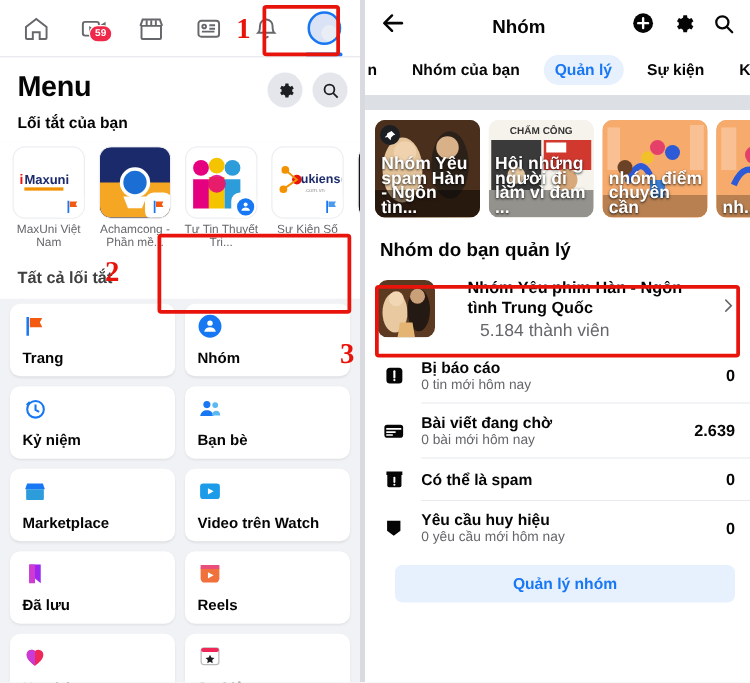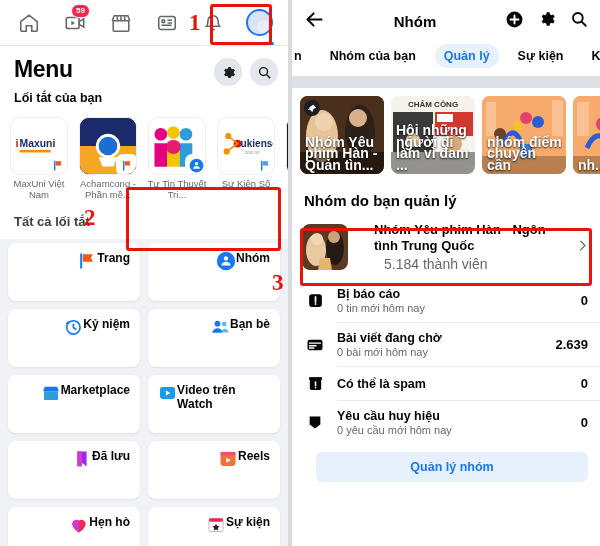--- a/index.html
+++ b/index.html
@@ -24,21 +24,21 @@
     display: flex; align-items: center;
     padding: 0 6px;
     border-bottom: 1px solid #e4e6eb;
   }
   .l-topbar .navicon {
     flex: 1 1 0; display: flex; align-items: center; justify-content: center;
     position: relative; height: 46px;
   }
   .navicon svg { display:block; }
   .badge {
-    position: absolute; top: 4px; right: 8px;
+    position: absolute; top: 20px; right: 8px;
     background: #f02849; color: #fff;
     font-size: 8px; font-weight: bold;
     border-radius: 9px; padding: 1px 4px;
     line-height: 10px; min-width: 15px; text-align:center;
     border: 1.5px solid #fff;
   }
   .avatar-wrap { position: relative; }
   .avatar-ring {
     width: 27px; height: 27px; border-radius: 50%;
     background: #d9e3f5;
@@ -87,21 +87,21 @@
   }
   .sc-label {
     font-size: 9.5px; color: #65676b; margin-top: 3px; line-height: 11px;
   }
 
   .alltitle { background:#fff; font-size: 13px; font-weight: bold; color:#404040; padding: 6px 14px 10px 14px;}
 
   .tiles { padding: 4px 8px; display:grid; grid-template-columns: 1fr 1fr; gap: 8px; }
   .tile {
     background:#fff; border-radius: 8px; height: 58px;
-    padding: 8px 10px; display:flex; flex-direction:row; justify-content:flex-end;
+    padding: 8px 10px; display:flex; flex-direction:column; justify-content:space-between;
     box-shadow: 0 1px 2px rgba(0,0,0,.08);
   }
   .tile-label { font-size: 12px; color:#050505; font-weight:600;}
 
   
   .redbox { position:absolute; border: 3px solid #e8140b; border-radius:3px; pointer-events:none; }
   .rednum { position:absolute; color:#e8140b; font-size: 23px; font-weight: bold; font-family:"Liberation Serif", serif;}
 
   
   .right-phone {
@@ -464,21 +464,21 @@
           <ellipse cx="60" cy="36" rx="15" ry="27" fill="#2b2119"></ellipse>
           <circle cx="24" cy="26" r="9" fill="#f0d3ae"></circle>
           <circle cx="58" cy="22" r="9" fill="#d8b189"></circle>
           <path d="M0 56h84v22H0z" fill="#000" opacity=".45"></path>
         </svg>
         <div class="pin">
           <svg width="9" height="9" viewBox="0 0 24 24" fill="#fff">
               <path d="M14 2l8 8-4 1-5 5-1 6-7-7-6 1 5-5 1-4z"></path>
             </svg>
         </div>
-        <div class="cap">Nhóm Yêu phim Hàn - Quản tìn...</div>
+        <div class="cap">Nhóm Yêu spam Hàn - Ngôn tìn...</div>
       </div>
 
       <div class="gcard" style="background:#f3efe7;">
         <svg width="84" height="78" viewBox="0 0 84 78" style="position:absolute;inset:0;">
           <rect width="84" height="78" fill="#f6f3ec"></rect>
           <text x="42" y="11" font-size="8" font-weight="bold" fill="#333" text-anchor="middle" font-family="Liberation Sans, sans-serif">CHẤM CÔNG</text>
           <rect x="2" y="16" width="40" height="40" fill="#3a3a3a"></rect>
           <rect x="44" y="16" width="38" height="24" fill="#d1392f"></rect>
           <rect x="46" y="18" width="16" height="8" fill="#fff"></rect>
           <circle cx="22" cy="44" r="7" fill="#e8c9a0"></circle>

